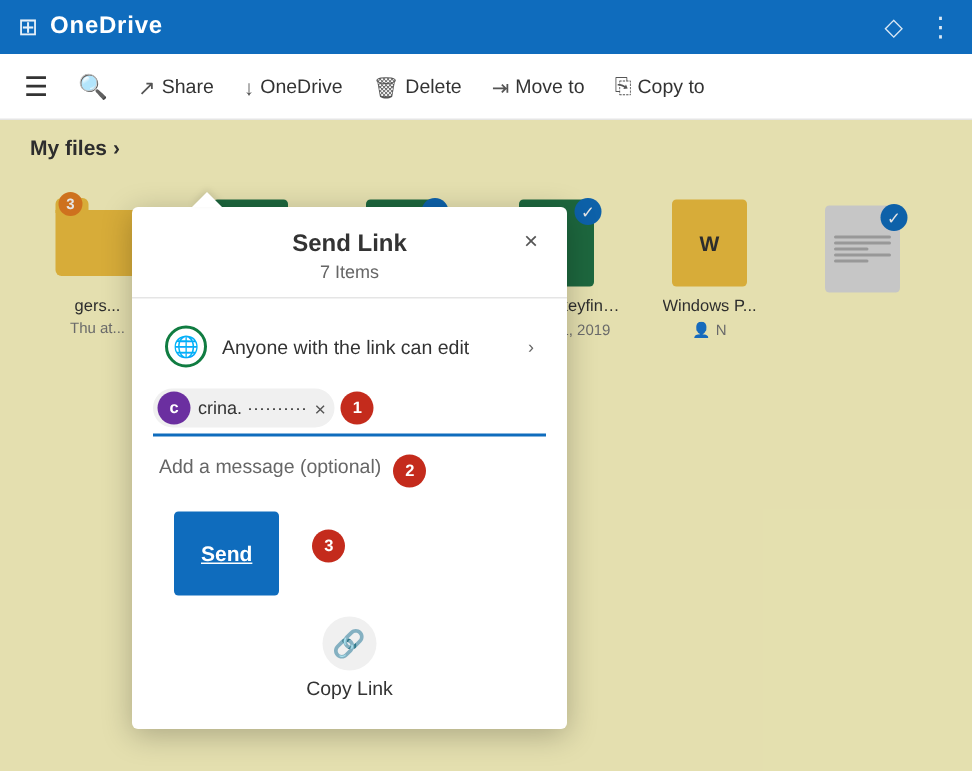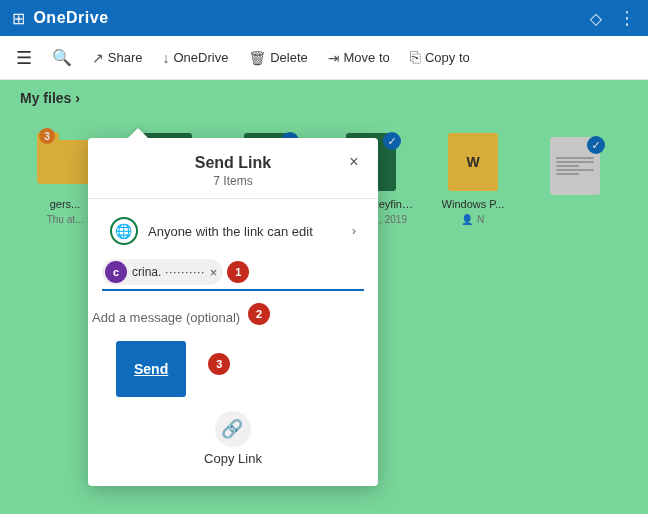--- a/index.html
+++ b/index.html
@@ -85,21 +85,21 @@
       color: #333;
       font-size: 18px;
     }
     .toolbar-icon {
       font-size: 14px;
       color: #555;
     }
 
     
     .content-area {
-      background: #86efac;
+      background: #fef9c3;
       position: relative;
       height: calc(514px - 80px);
       overflow: hidden;
     }
 
     .breadcrumb-bar {
       display: flex;
       align-items: center;
       padding: 10px 20px;
       gap: 4px;
@@ -415,22 +415,22 @@
       color: #333;
       background: transparent;
       flex: 1;
       min-width: 60px;
     }
     .add-another-input::placeholder { color: #aaa; }
 
     
     .message-row {
       display: flex;
-      align-items: flex-end;
-      padding: 6px 4px;
+      align-items: flex-start;
+      padding: 6px 18px;
       gap: 8px;
       color: #666;
       font-size: 13px;
       cursor: pointer;
     }
 
     
     .send-btn {
       display: flex;
       align-items: center;

